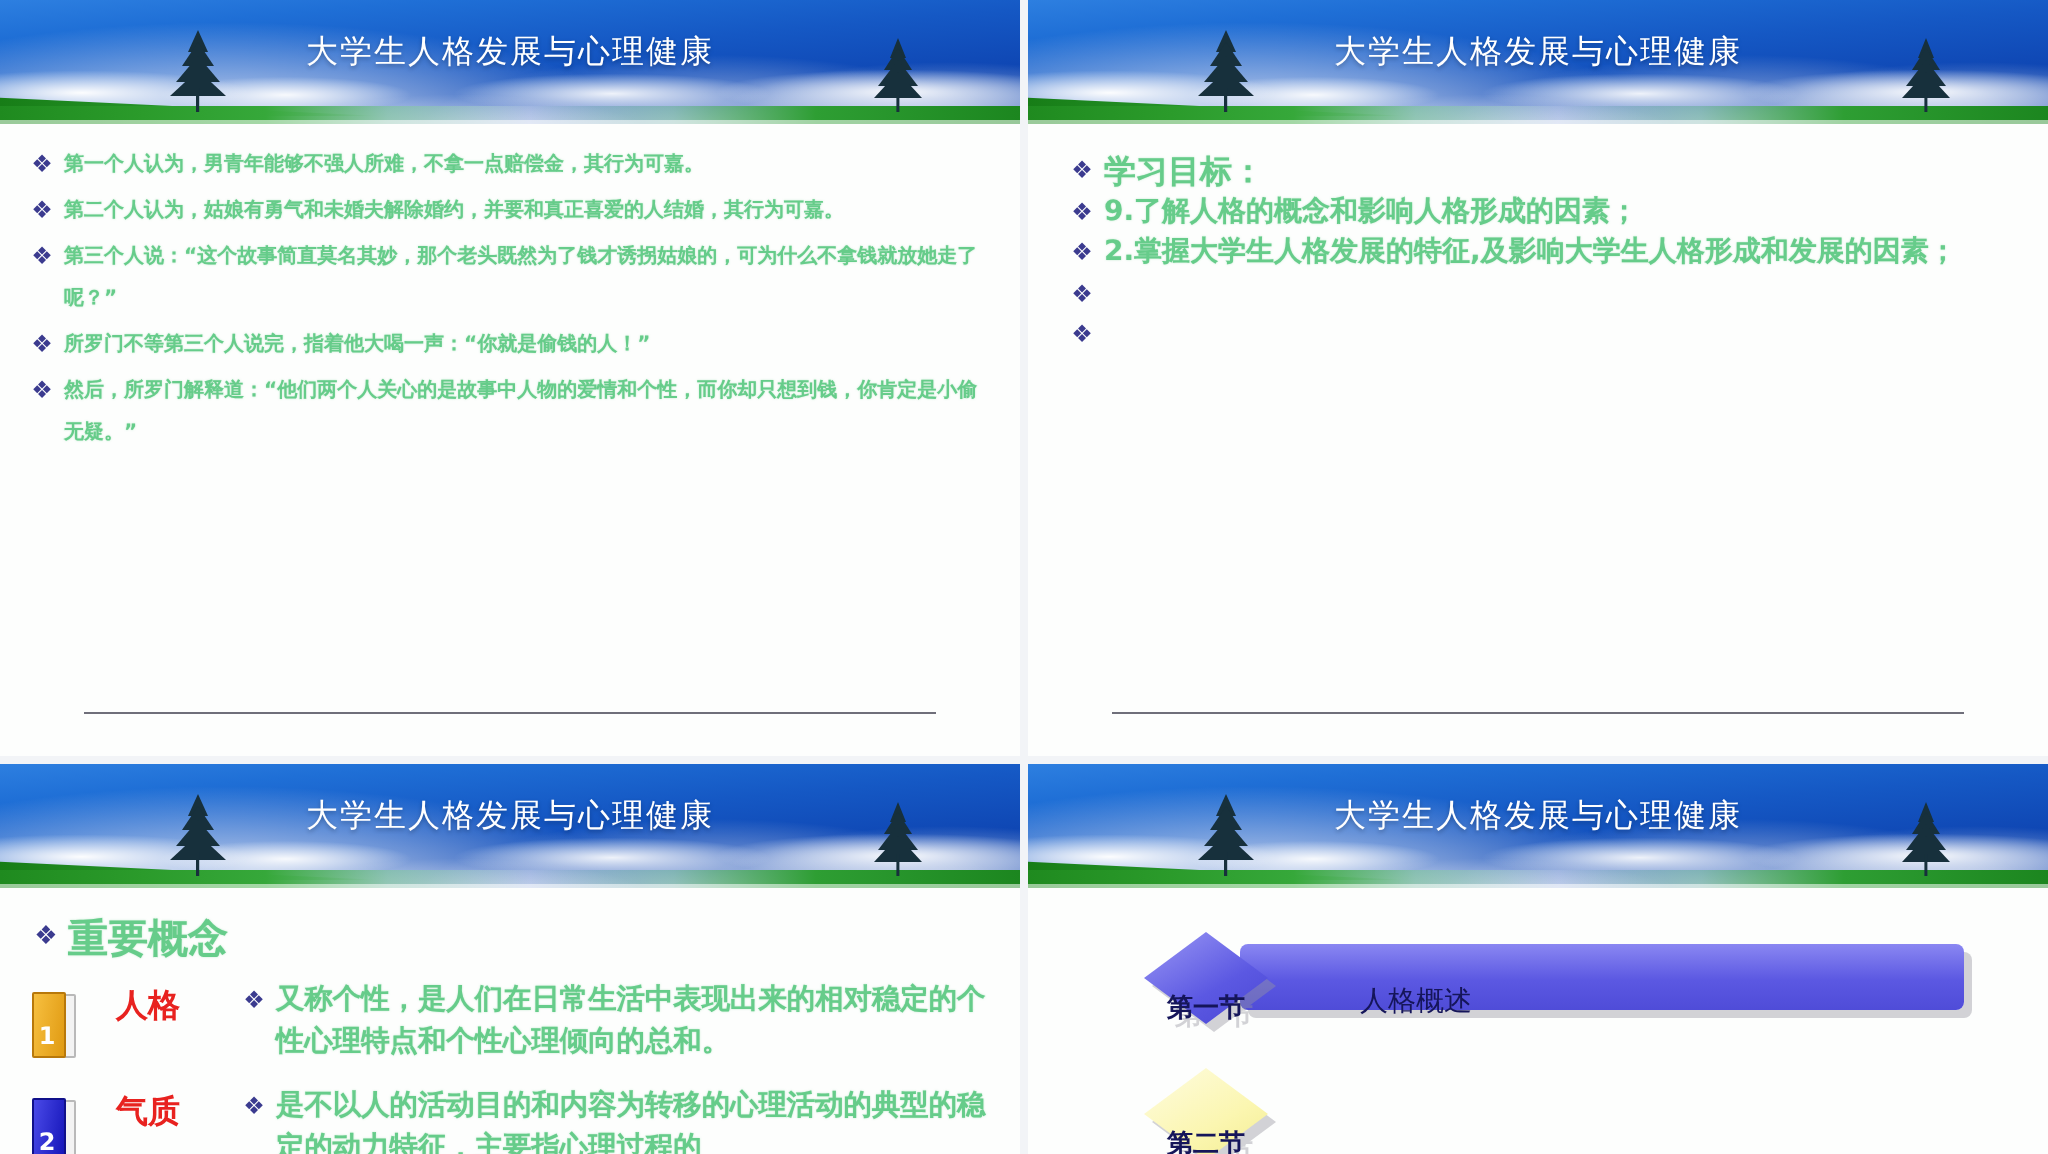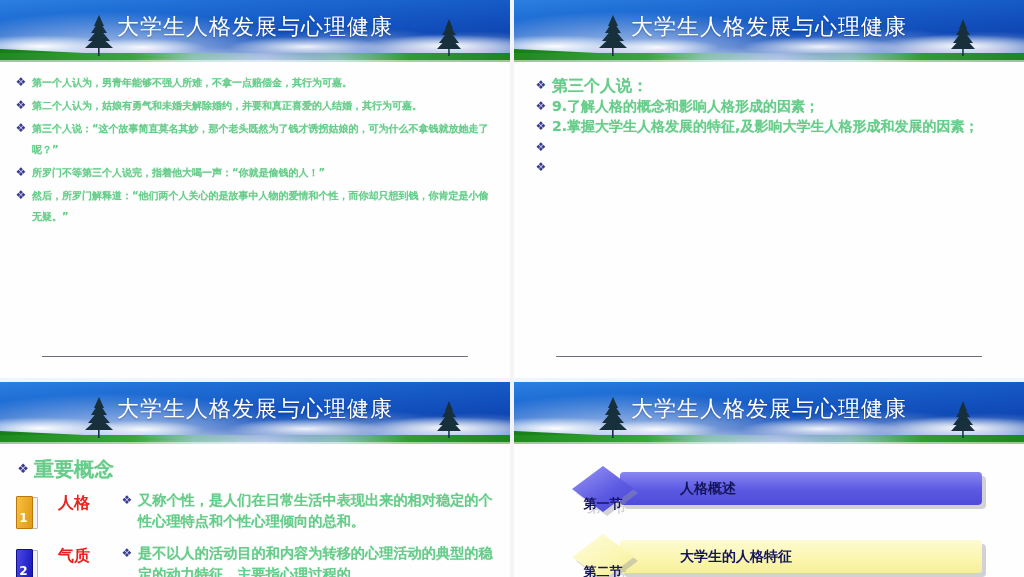--- a/index.html
+++ b/index.html
@@ -59,21 +59,21 @@
     background:rgba(255,255,255,.55);
   }
   .tree{position:absolute;bottom:6px;}
   .tree svg{display:block;}
   .tree-a{left:84px;}
   .tree-b{right:48px;}
 
   .banner-title{
     position:absolute;left:0;right:0;top:0;height:62px;
     display:flex;align-items:center;justify-content:center;
-    color:#ffffff;font-size:22px;letter-spacing:1px;
+    color:#ffffff;font-size:16px;letter-spacing:1px;
     font-family:Liberation Sans, sans-serif;
     text-shadow:0 1px 2px rgba(0,0,0,.28);
     padding-bottom:9px;box-sizing:border-box;
     pointer-events:none;
   }
 
   
   .body{
     position:absolute;left:0;right:0;top:62px;bottom:0;
     background:#fdfefd;
@@ -148,23 +148,23 @@
 
   
   .s4 .body{padding:22px 0 0 0;}
   .secrow{position:relative;height:46px;margin-left:58px;margin-right:42px;}
   .secbar{
     position:absolute;left:48px;right:0;top:6px;height:33px;
     border-radius:4px;
     box-shadow:4px 4px 0 rgba(150,150,160,.42);
   }
   .secbar .lab{
-    position:absolute;left:60px;top:0;height:33px;
+    position:absolute;left:60px;top:12px;height:33px;
     display:flex;align-items:center;
-    font-size:14px;font-weight:700;color:#15155a;
+    font-size:14px;font-weight:400;color:#15155a;
     font-family:"DejaVu Serif","Liberation Serif",serif;
   }
   .secdia{
     position:absolute;left:0;top:0;width:62px;height:46px;
     transform:none;
     filter:drop-shadow(4px 4px 0 rgba(150,150,160,.42));
     z-index:2;
   }
   .secdia .shape{
     width:100%;height:100%;
@@ -268,21 +268,21 @@
               <rect x="12.2" y="27" width="1.5" height="11"></rect>
             </g>
           </svg>
       </div>
       <div class="banner-title">大学生人格发展与心理健康</div>
     </div>
     <div class="body">
       <ul class="bullets">
         <li class="head">
           <span class="dia">❖</span>
-          <span class="btxt">第三个人说：</span>
+          <span class="btxt">学习目标：</span>
         </li>
         <li>
           <span class="dia">❖</span>
           <span class="btxt">9.了解人格的概念和影响人格形成的因素；</span>
         </li>
         <li>
           <span class="dia">❖</span>
           <span class="btxt">2.掌握大学生人格发展的特征,及影响大学生人格形成和发展的因素；</span>
         </li>
         <li>
@@ -396,23 +396,20 @@
       <div class="secrow" style="margin-bottom:22px;">
         <div class="secbar" style="background:linear-gradient(180deg,#8a87f2,#5b58e2 55%,#4f4cd8);">
           <div class="lab">人格概述</div>
         </div>
         <div class="secdia">
           <div class="shape" style="background:linear-gradient(150deg,#9b98f5,#5b58e2 60%,#4a47d4);"></div>
           <div class="t">第一节</div>
         </div>
       </div>
       <div class="secrow">
-        <div class="secbar" style="background:linear-gradient(180deg,#fdfbd2,#fbf6b0 55%,#f5ef9a);">
-          <div class="lab">大学生的人格特征</div>
-        </div>
         <div class="secdia">
           <div class="shape" style="background:linear-gradient(150deg,#fefce0,#fbf6b0 60%,#f3ec90);"></div>
           <div class="t">第二节</div>
         </div>
       </div>
     </div>
   </div>
 
 </div>
 

